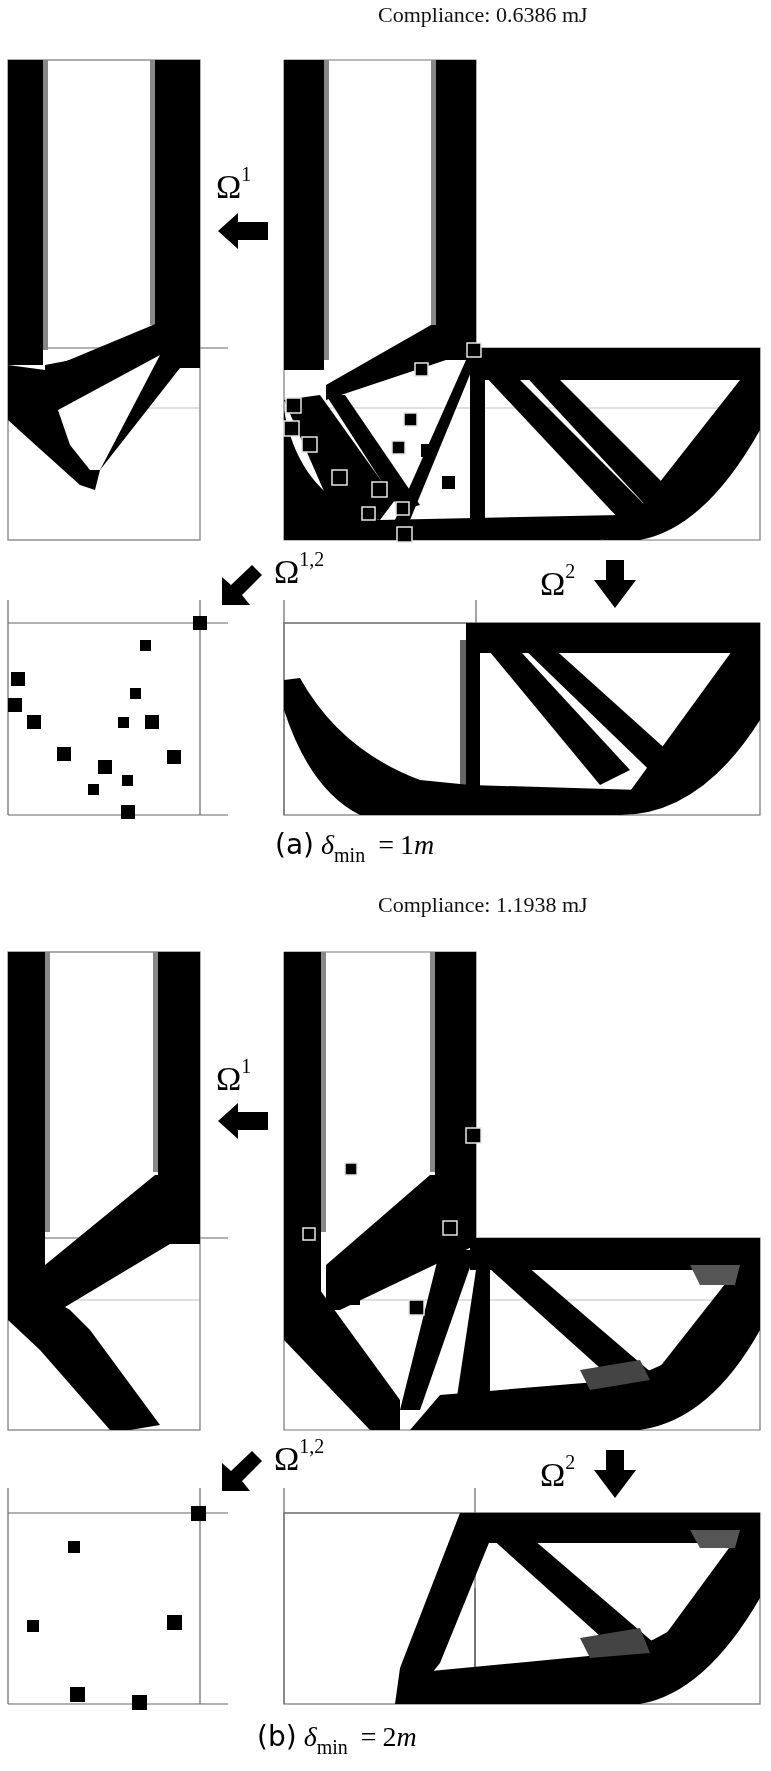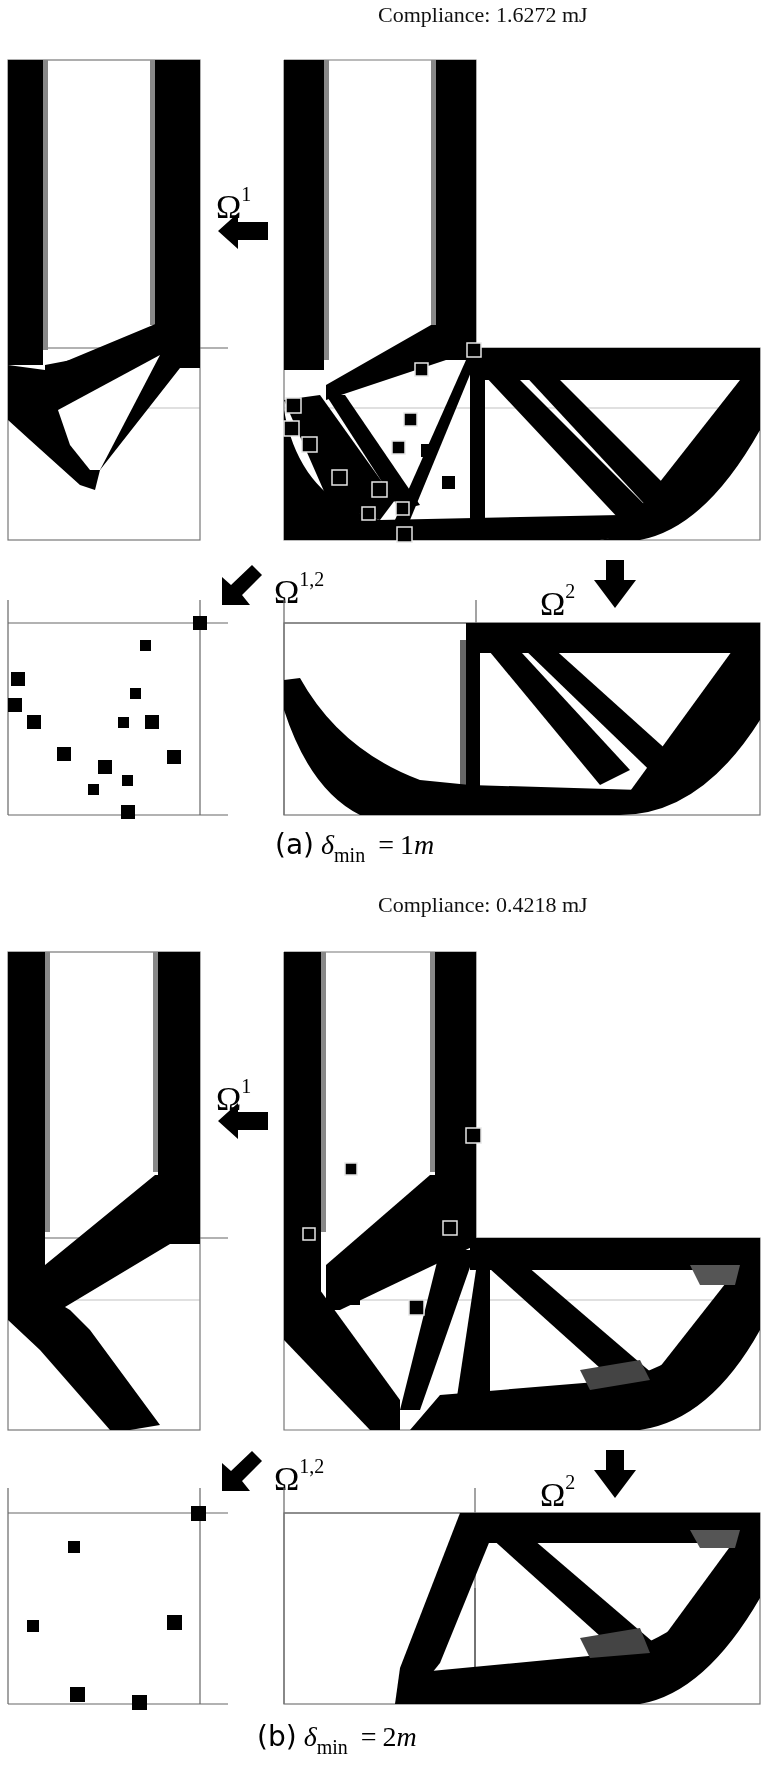--- a/index.html
+++ b/index.html
@@ -3,30 +3,30 @@
 <meta charset="utf-8">
 <style>
   html, body { margin:0; padding:0; background:#ffffff; }
   body { width:771px; height:1771px; position:relative; overflow:hidden; font-family:"Liberation Serif", serif; color:#000; }
   .compliance { position:absolute; font-family:"Liberation Serif", serif; font-size:22px; color:#111; white-space:nowrap; }
   .caption { position:absolute; font-size:28px; white-space:nowrap; color:#000; }
   .caption .lbl { font-family:"DejaVu Sans", sans-serif; }
   .caption .math { font-family:"Liberation Serif", serif; font-style:italic; }
   .caption .sub { font-family:"Liberation Serif", serif; font-style:normal; font-size:20px; position:relative; top:8px; }
   .caption .eq { font-family:"Liberation Serif", serif; font-style:normal; margin:0 6px; }
-  .omega { position:absolute; font-family:"Liberation Serif", serif; font-size:34px; line-height:1; white-space:nowrap;margin-top:20px; }
+  .omega { position:absolute; font-family:"Liberation Serif", serif; font-size:34px; line-height:1; white-space:nowrap; }
   .omega sup { font-size:20px; position:relative; top:-6px; vertical-align:top; }
   svg { position:absolute; overflow:visible; }
 </style>
 </head>
 <body>
 
 <div>
 
-  <div class="compliance" style="left:378px; top:2px;">Compliance: 1.6272 mJ</div>
+  <div class="compliance" style="left:378px; top:2px;">Compliance: 0.6386 mJ</div>
 
   <svg style="left:0; top:0;" width="771" height="560" viewBox="0 0 771 560">
     <rect x="8" y="60" width="192" height="480" fill="none" stroke="#777" stroke-width="1.2"></rect>
     <line x1="8" y1="348" x2="228" y2="348" stroke="#666" stroke-width="1.2"></line>
     <line x1="8" y1="408" x2="200" y2="408" stroke="#999" stroke-width="0.6"></line>
 
     <rect x="8" y="60" width="35" height="305" fill="#000"></rect>
     <rect x="43" y="60" width="5" height="290" fill="#888"></rect>
 
     <rect x="155" y="60" width="45" height="305" fill="#000"></rect>
@@ -142,21 +142,21 @@
 
   <div class="caption" style="left:275px; top:828px;text-align:center;">
     <span class="lbl">(a)</span>
     <span class="math">δ</span><span class="sub">min</span>
     <span class="eq">=</span><span>1</span><span class="math">m</span>
   </div>
 </div>
 
 <div>
 
-  <div class="compliance" style="left:378px; top:892px;">Compliance: 0.4218 mJ</div>
+  <div class="compliance" style="left:378px; top:892px;">Compliance: 1.1938 mJ</div>
 
   <svg style="left:0; top:890px;" width="771" height="560" viewBox="0 0 771 560">
     <rect x="8" y="62" width="192" height="478" fill="none" stroke="#777" stroke-width="1.2"></rect>
     <line x1="8" y1="348" x2="228" y2="348" stroke="#666" stroke-width="1.2"></line>
     <line x1="8" y1="410" x2="200" y2="410" stroke="#999" stroke-width="0.6"></line>
     <rect x="8" y="62" width="37" height="340" fill="#000"></rect>
     <rect x="45" y="62" width="5" height="280" fill="#888"></rect>
     <rect x="158" y="62" width="42" height="292" fill="#000"></rect>
     <rect x="153" y="62" width="5" height="220" fill="#888"></rect>
     <polygon points="45,375 155,285 175,285 200,354 170,354 60,420 45,415" fill="#000"></polygon>

